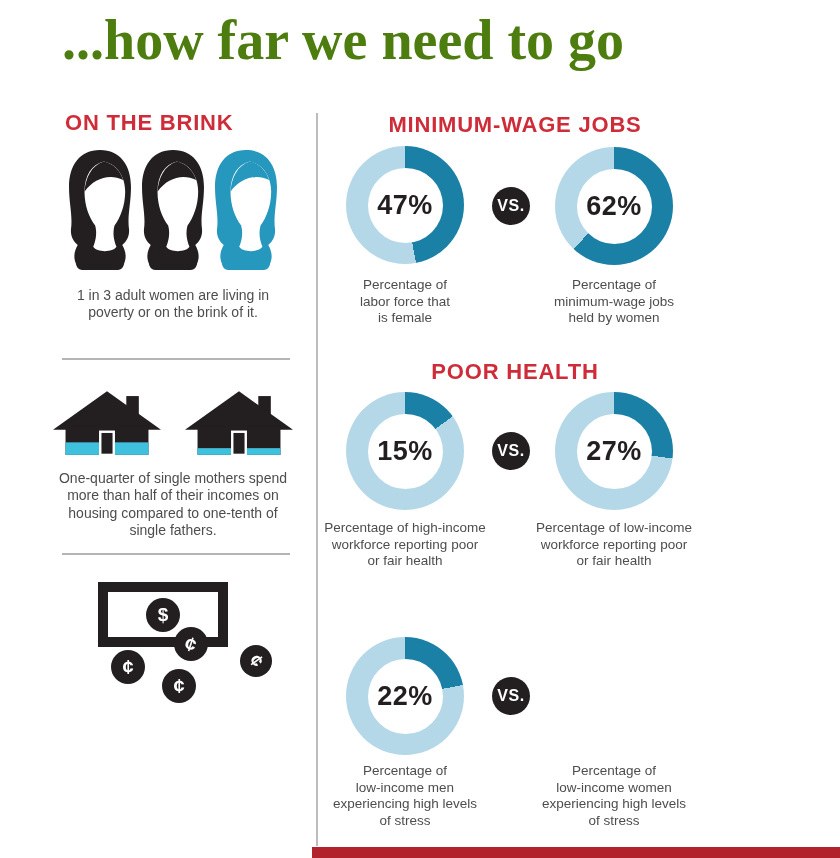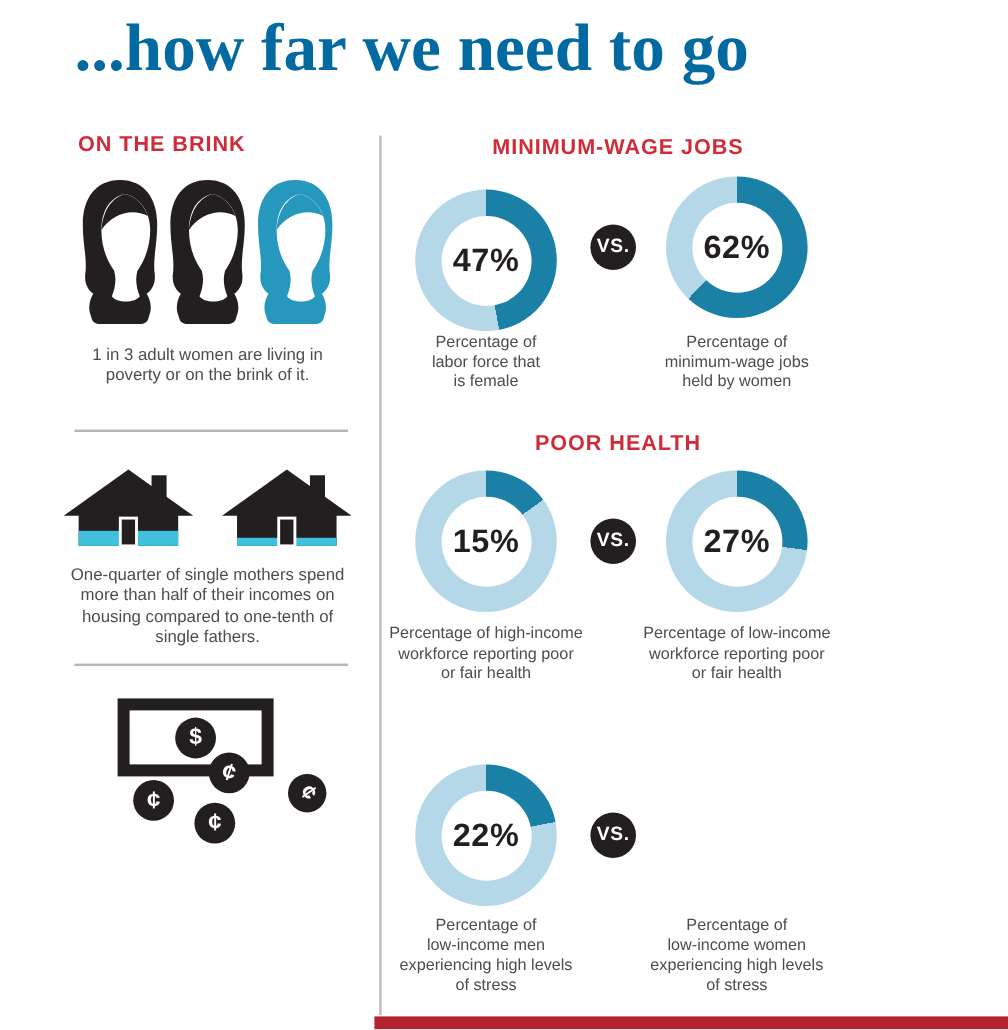--- a/index.html
+++ b/index.html
@@ -1,25 +1,25 @@
 <!DOCTYPE html>
 <html><head>
 <meta charset="utf-8">
 <style>
   html,body{margin:0;padding:0;background:#fff;}
   .canvas{position:relative;width:840px;height:858px;background:#ffffff;overflow:hidden;
           font-family:"Liberation Sans",sans-serif;color:#231f20;}
   .page-title{position:absolute;left:62px;top:8px;width:720px;
               font-family:"Liberation Serif",serif;font-weight:600;font-size:56px;
-              color:#0369a1;letter-spacing:0px;}
+              color:#4d7c0f;letter-spacing:0px;}
   
   .vdivider{position:absolute;left:316px;top:113px;width:2px;height:733px;background:#bcbcbc;}
   .hdivider{position:absolute;left:62px;width:228px;height:2px;background:#b5b5b5;}
   
-  .red-heading{position:absolute;font-weight:bold;font-size:18px;letter-spacing:0.8px;color:#cf2c39;}
+  .red-heading{position:absolute;font-weight:bold;font-size:22px;letter-spacing:0.8px;color:#cf2c39;}
   .right-heading{left:320px;width:390px;text-align:center;}
   
   .caption{position:absolute;color:#4d4d4f;font-size:13.5px;line-height:1.24;
            text-align:center;white-space:pre-line;}
   
   .donut{position:absolute;width:118px;height:118px;border-radius:50%;
          display:flex;align-items:center;justify-content:center;}
   .donut-hole{width:75px;height:75px;background:#fff;border-radius:50%;
               display:flex;align-items:center;justify-content:center;}
   .pct{font-weight:bold;font-size:27px;color:#231f20;letter-spacing:0.5px;}
@@ -116,21 +116,21 @@
         <span>¢</span>
       </div>
     <div class="coin" style="left:200px;top:70px;width:32px;height:32px;font-size:19px;">
         <span style="display:inline-block;transform:rotate(55deg);">¢</span>
       </div>
   </div>
 
 
   <div class="red-heading right-heading" style="top:112px;">MINIMUM-WAGE JOBS</div>
 
-  <div class="donut" style="left: 346px; top: 158px; background: conic-gradient(rgb(26, 128, 166) 0deg, rgb(26, 128, 166) 47%, rgb(181, 216, 232) 0deg); justify-content: center;">
+  <div class="donut" style="left: 346px; top: 146px; background: conic-gradient(rgb(26, 128, 166) 0deg, rgb(26, 128, 166) 47%, rgb(181, 216, 232) 0deg); justify-content: center;">
     <div class="donut-hole">
       <span class="pct">47%</span>
     </div>
   </div>
   <div class="vs-badge" style="left:492px;top:187px;">VS.</div>
   <div class="donut" style="left: 555px; top: 147px; background: conic-gradient(rgb(26, 128, 166) 0deg, rgb(26, 128, 166) 62%, rgb(181, 216, 232) 0deg); justify-content: center;">
     <div class="donut-hole">
       <span class="pct">62%</span>
     </div>
   </div>

